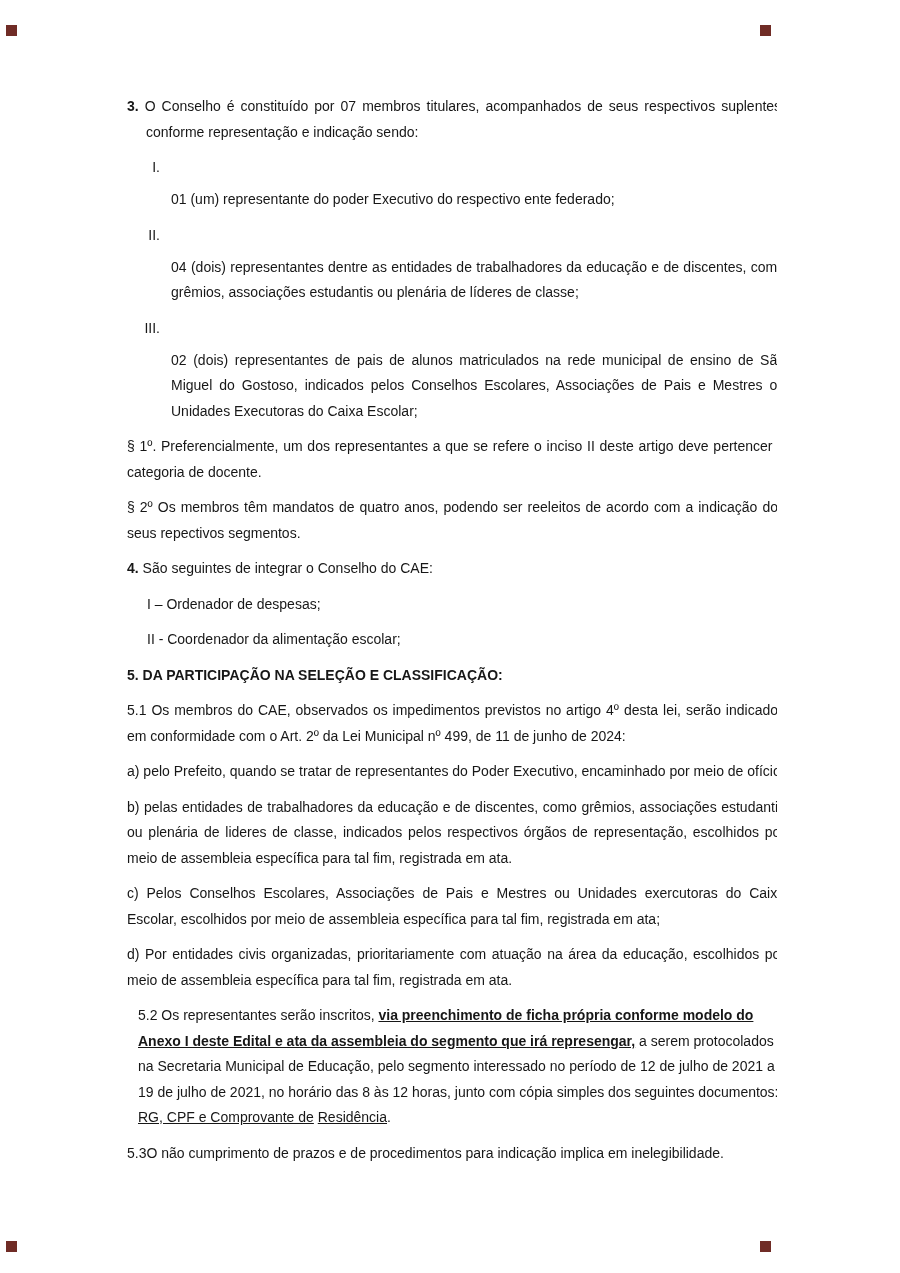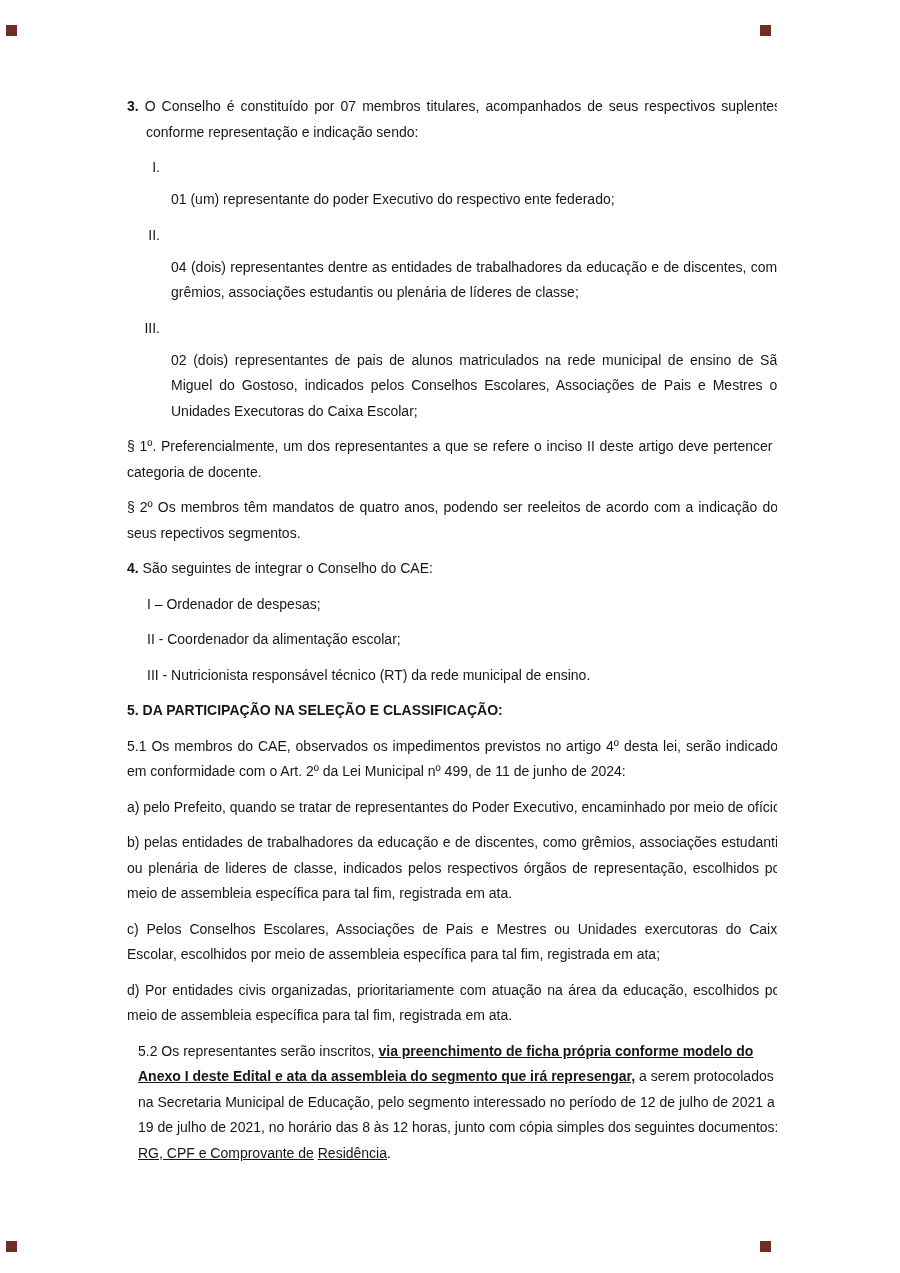--- a/index.html
+++ b/index.html
@@ -99,31 +99,31 @@
 
 
     <p class="para">§ 1º. Preferencialmente, um dos representantes a que se refere o inciso II deste artigo deve pertencer à categoria de docente.</p>
 
     <p class="para">§ 2º Os membros têm mandatos de quatro anos, podendo ser reeleitos de acordo com a indicação dos seus repectivos segmentos.</p>
 
     <p class="para"><b>4.</b><span> São seguintes de integrar o Conselho do CAE:</span></p>
 
     <p class="para sublist-line">I – Ordenador de despesas;</p>
     <p class="para sublist-line">II -  Coordenador da alimentação escolar;</p>
-    <p class="para sublist-line">III -  Nutricionista responsável técnico (RT) da rede municipal de ensino.</p>
 
     <p class="para heading5">5. DA PARTICIPAÇÃO NA SELEÇÃO E CLASSIFICAÇÃO:</p>
 
     <p class="para">5.1  Os membros do CAE, observados os impedimentos previstos no artigo 4º desta lei, serão indicados em conformidade com o Art. 2º da Lei Municipal nº 499, de 11 de junho de 2024:</p>
 
     <p class="para hanging"><span>a)</span><span> pelo Prefeito, quando se tratar de representantes do Poder Executivo, encaminhado por meio de ofício;</span></p>
 
     <p class="para">b) pelas entidades de trabalhadores da educação e de discentes, como grêmios, associações estudantis ou plenária de lideres de classe, indicados pelos respectivos órgãos de representação, escolhidos por meio de assembleia específica para tal fim, registrada em ata.</p>
 
     <p class="para">c) Pelos Conselhos Escolares, Associações de Pais e Mestres ou Unidades exercutoras do Caixa Escolar, escolhidos por meio de assembleia específica para tal fim, registrada em ata;</p>
 
     <p class="para">d) Por entidades civis organizadas, prioritariamente com atuação na área da educação, escolhidos por meio de assembleia específica para tal fim, registrada em ata.</p>
 
     <p class="para left"><span>5.2 Os representantes serão inscritos, </span><span class="bu">via preenchimento de ficha própria conforme modelo do Anexo I deste Edital e ata da assembleia do segmento que irá represengar,</span><span> a serem protocolados na Secretaria Municipal de Educação, pelo segmento interessado no período de 12 de julho de 2021 a 19 de julho de 2021, no horário das 8 às 12 horas, junto com cópia simples dos seguintes documentos: </span><span class="u">RG, CPF e Comprovante de</span><span> </span><span class="u">Residência</span><span>.</span></p>
 
+    <p class="para">5.3O não cumprimento de prazos e de procedimentos para indicação implica em inelegibilidade.</p>
 
   </div>
 </div>
 
 </body></html>

